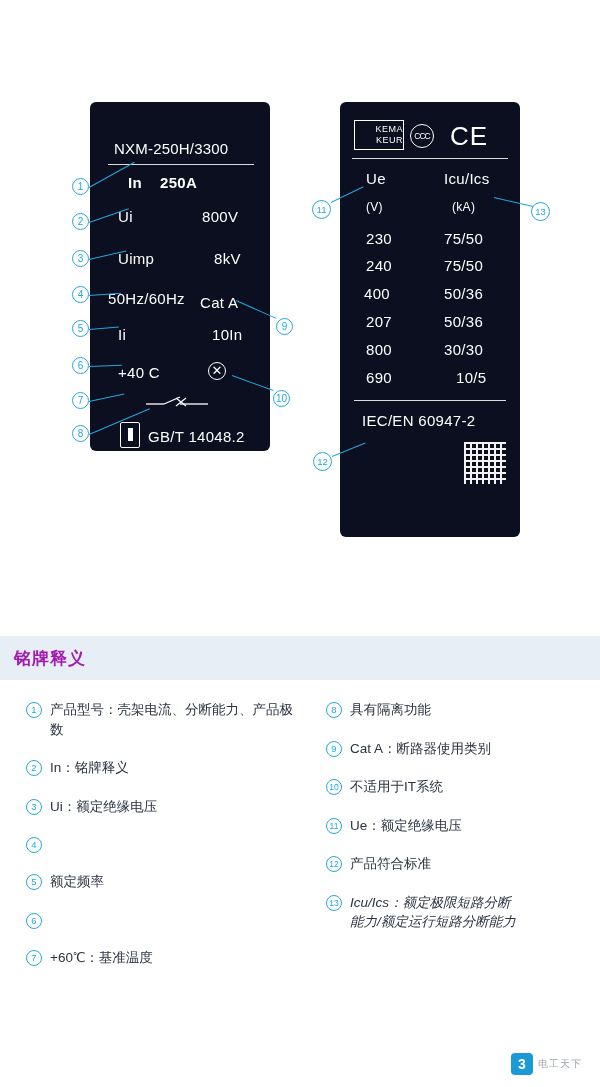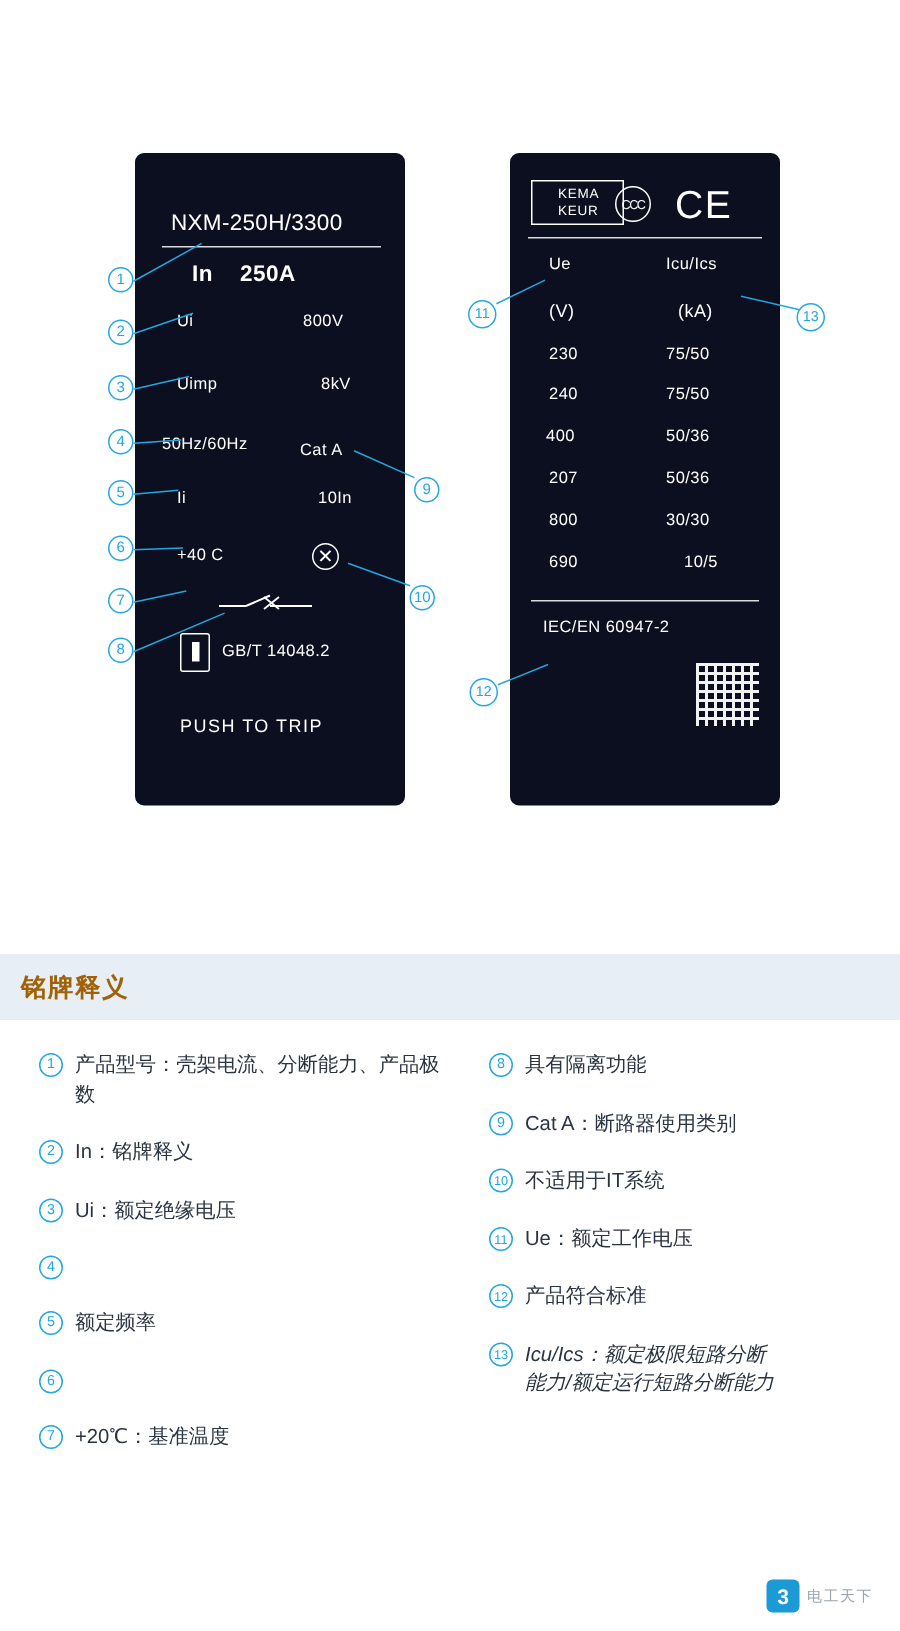--- a/index.html
+++ b/index.html
@@ -12,27 +12,27 @@
   }
   .page { position: relative; width: 600px; height: 1087px; }
 
   
   .plates { position: relative; height: 600px; }
   .plate {
     position: absolute;
     background: #0b0f1f;
     border-radius: 6px;
   }
-  #plate-left  { left: 90px;  top: 102px; width: 180px; height: 435px; }
+  #plate-left  { left: 90px;  top: 102px; width: 180px; height: 349px; }
   #plate-right { left: 340px; top: 102px; width: 180px; height: 435px; }
 
   .plate .txt {
     position: absolute;
     color: #ffffff;
-    font-size: 11px;
+    font-size: 15px;
     white-space: nowrap;
     letter-spacing: .3px;
   }
   .plate .txt.sm { font-size: 12px; }
   .plate .model { font-size: 15px; letter-spacing: .2px; }
   .plate .bold { font-weight: bold; }
 
   .hline {
     position: absolute;
     height: 1px;
@@ -57,23 +57,23 @@
   .leader {
     position: absolute;
     height: 1.1px;
     background: #23a7e0;
     transform-origin: left center;
   }
 
   
   .kema {
     position: absolute; left: 14px; top: 18px;
-    width: 62px; height: 30px;
+    width: 50px; height: 30px;
     border: 1.5px solid #fff;
-    color: #fff; font-size: 9px; text-align: left;
+    color: #fff; font-size: 9px; text-align: right;
     line-height: 11px; padding-top: 3px;
     letter-spacing: .5px;
     padding-left: 17px;
   }
   .kema .slash { display:block; }
   .ccc {
     position: absolute; left: 70px; top: 22px;
     width: 24px; height: 24px; border-radius: 50%;
     border: 1.4px solid #fff; color: #fff;
     font-size: 8.5px; text-align: center; line-height: 22px;
@@ -118,21 +118,21 @@
   }
 
   
   .legend-head {
     position: absolute; left: 0; top: 636px;
     width: 600px; height: 44px;
     background: #e8eef5;
   }
   .legend-head h2 {
     margin: 0; padding: 11px 0 0 14px;
-    font-size: 17px; color: #a16207; font-weight: bold;
+    font-size: 17px; color: #a21caf; font-weight: bold;
     letter-spacing: 1px;
   }
 
   .legend-cols {
     position: absolute; left: 0; top: 700px;
     width: 600px; display: flex; gap: 0;
   }
   .col { width: 300px; padding-left: 26px; }
   .item { display: flex; align-items: flex-start; margin-bottom: 19px; }
   .item .num {
@@ -308,40 +308,40 @@
       </div>
       <div class="item">
         <span class="num">5</span>
         <span class="lbl">额定频率</span>
       </div>
       <div class="item">
         <span class="num">6</span>
       </div>
       <div class="item">
         <span class="num">7</span>
-        <span class="lbl">+20℃：基准温度</span>
+        <span class="lbl">+60℃：基准温度</span>
       </div>
     </div>
 
     <div class="col">
       <div class="item">
         <span class="num">8</span>
         <span class="lbl">具有隔离功能</span>
       </div>
       <div class="item">
         <span class="num">9</span>
         <span class="lbl">Cat A：断路器使用类别</span>
       </div>
       <div class="item">
         <span class="num wide">10</span>
         <span class="lbl">不适用于IT系统</span>
       </div>
       <div class="item">
         <span class="num wide">11</span>
-        <span class="lbl">Ue：额定工作电压</span>
+        <span class="lbl">Ue：额定绝缘电压</span>
       </div>
       <div class="item">
         <span class="num wide">12</span>
         <span class="lbl">产品符合标准</span>
       </div>
       <div class="item">
         <span class="num wide">13</span>
         <span class="lbl" style="white-space:pre-line;font-style:italic;">Icu/Ics：额定极限短路分断
 能力/额定运行短路分断能力</span>
       </div>

